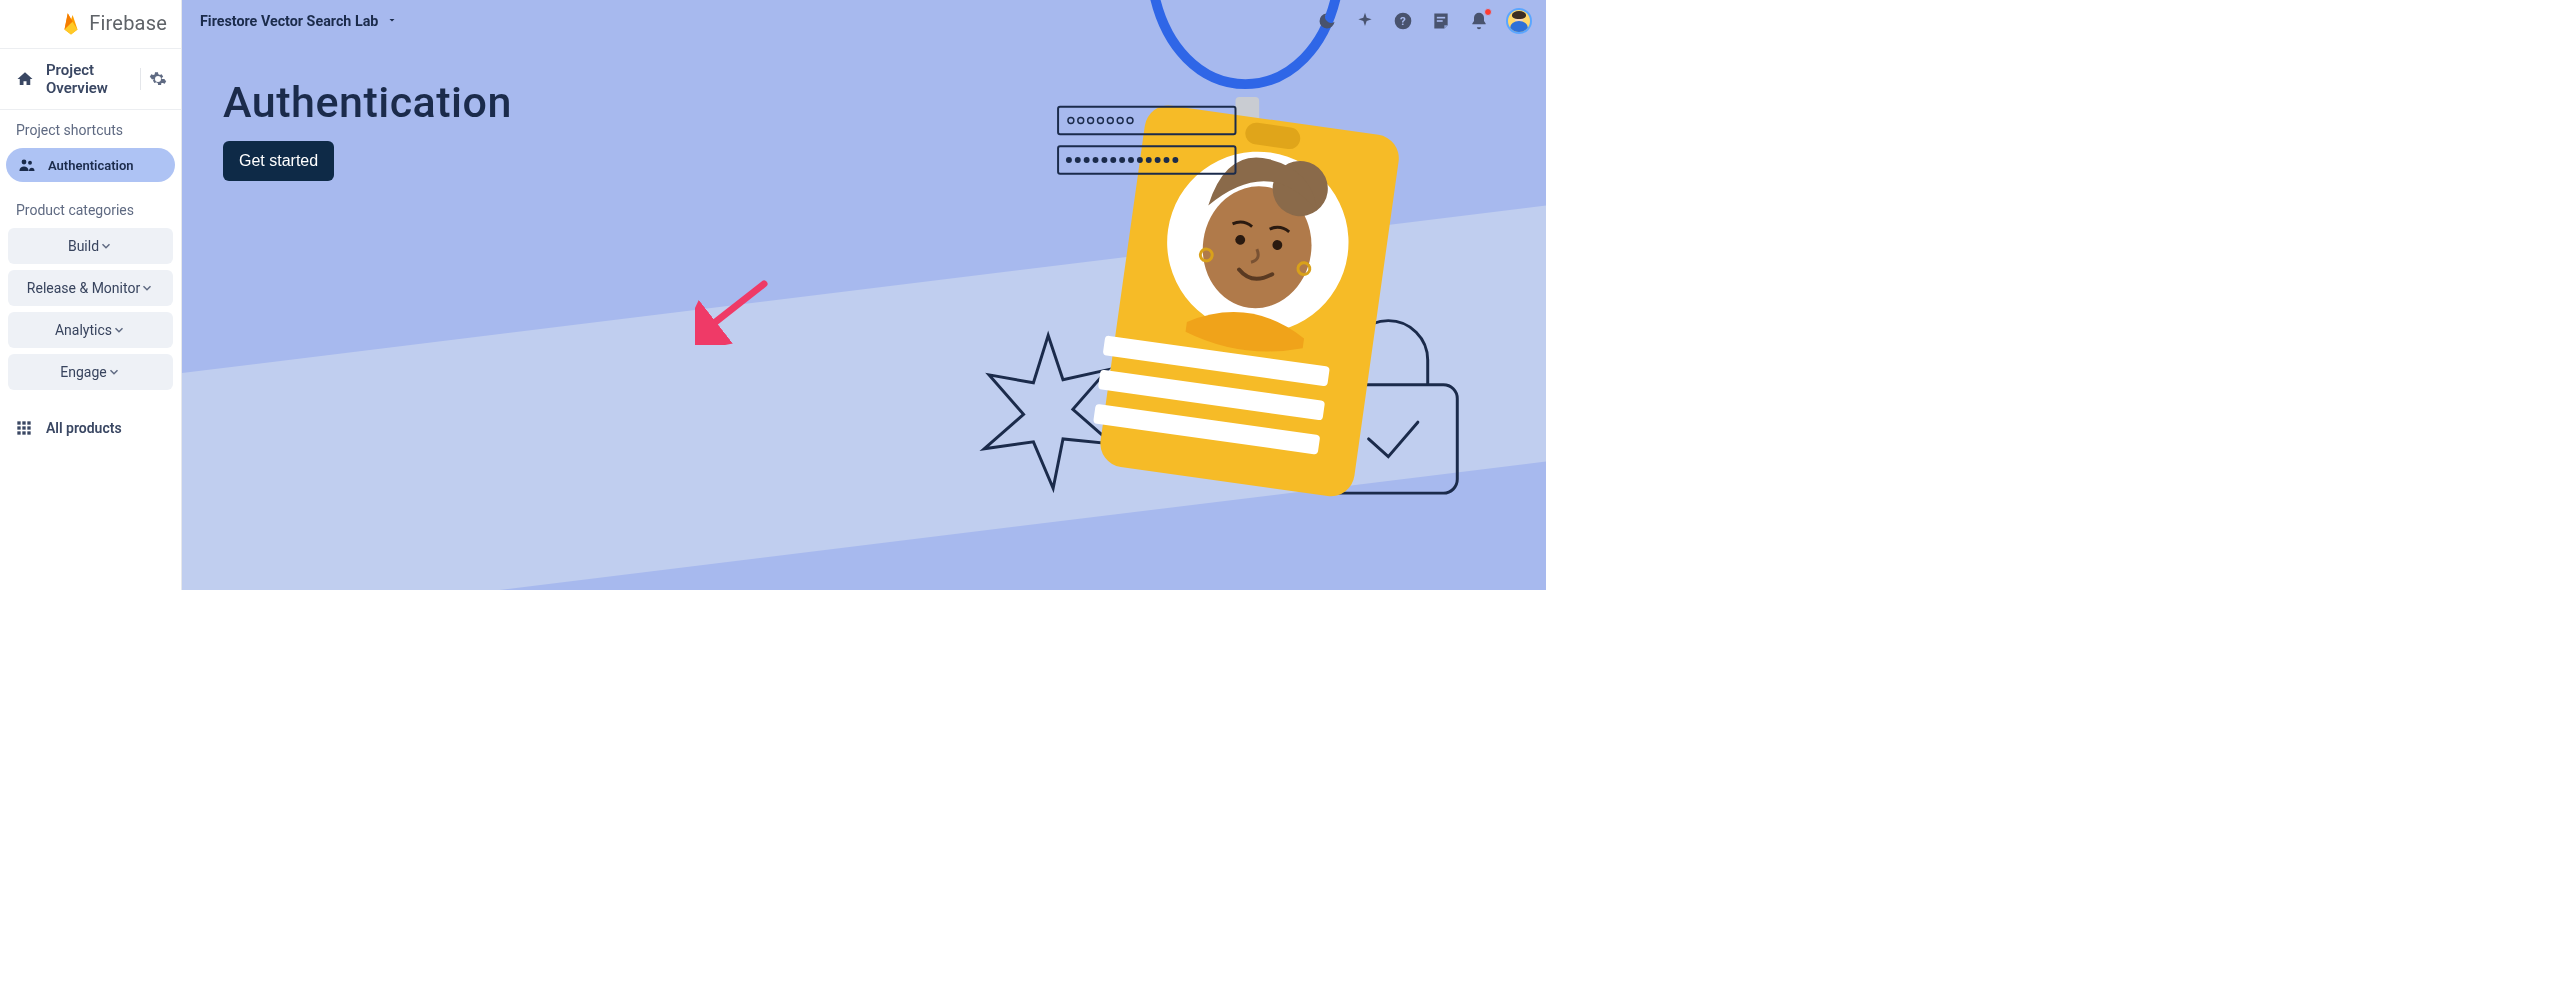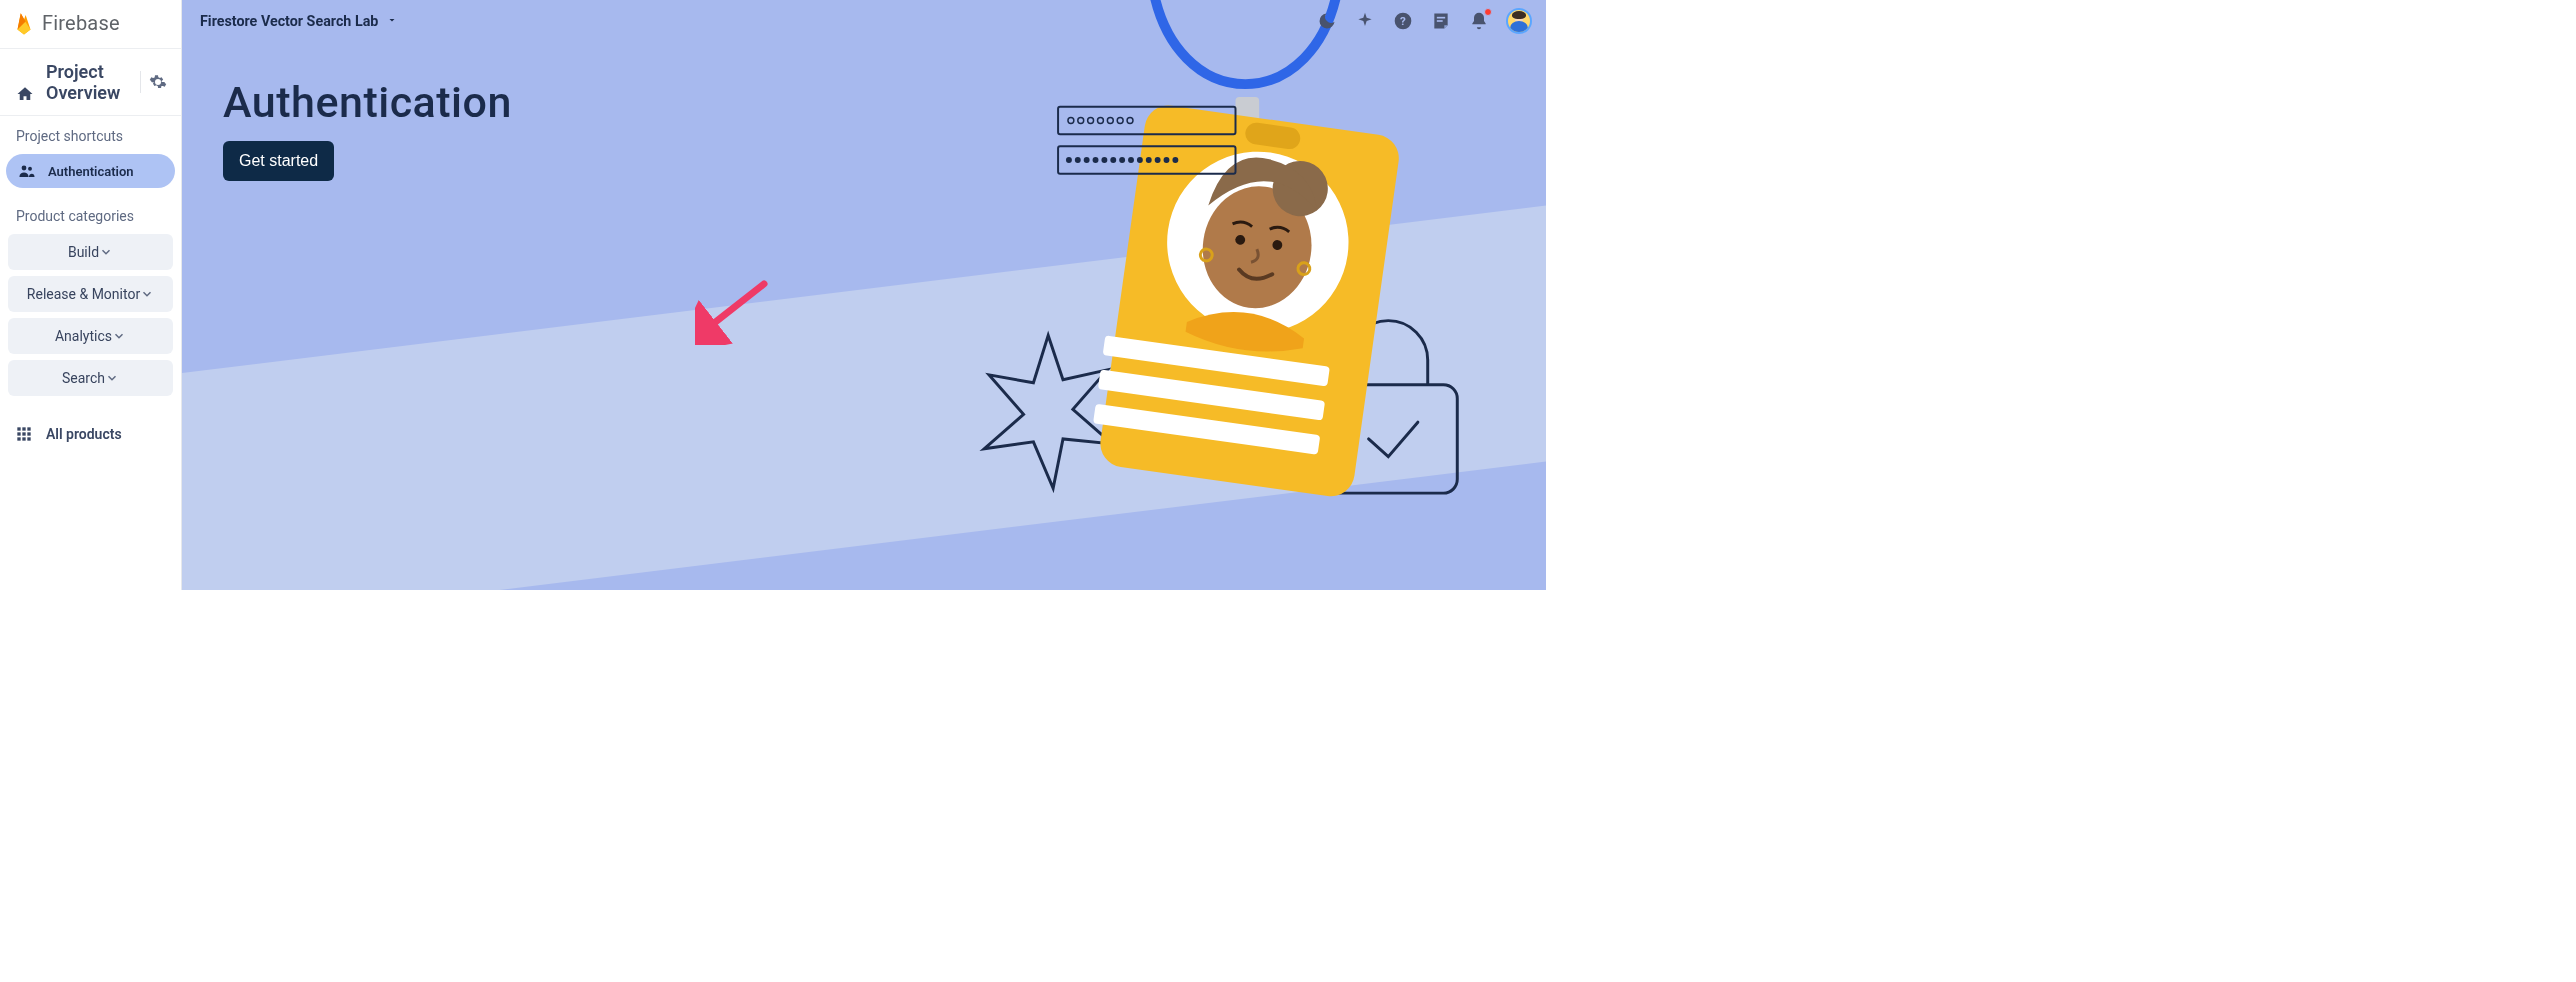--- a/index.html
+++ b/index.html
@@ -23,43 +23,44 @@
     display: flex;
     flex-direction: column;
     font-size: 13px;
   }
   .fb-logo-row {
     display: flex;
     align-items: center;
     gap: 8px;
     padding: 10px 14px 12px 14px;
     border-bottom: 1px solid #eceef1;
+    justify-content: flex-end;
   }
   .fb-flame { width: 20px; height: 26px; }
   .fb-word {
     font-size: 20px;
     color: #5f6368;
     letter-spacing: 0.2px;
   }
 
   .overview-row {
     display: flex;
     align-items: center;
     padding: 0 6px;
     border-bottom: 1px solid #eceef1;
   }
   .overview-btn {
     flex: 1;
     display: flex;
-    align-items: flex-end;
+    align-items: center;
     gap: 12px;
     padding: 12px 10px;
     color: #3a4763;
     font-weight: 600;
-    font-size: 18px;
+    font-size: 15px;
     cursor: pointer;
   }
   .overview-divider {
     width: 1px; height: 22px; background:#e4e6ea;
   }
   .settings-btn {
     padding: 10px 8px;
     color: #5f6a82;
     cursor: pointer;
   }
@@ -313,21 +314,21 @@
     </div>
     <div class="cat-item">
       <span>Analytics</span>
       <span class="chev">
           <svg width="14" height="14" viewBox="0 0 24 24" fill="none" stroke="#5f6a82" stroke-width="2.5">
             <path d="M6 9l6 6 6-6"></path>
           </svg>
         </span>
     </div>
     <div class="cat-item">
-      <span>Search</span>
+      <span>Engage</span>
       <span class="chev">
           <svg width="14" height="14" viewBox="0 0 24 24" fill="none" stroke="#5f6a82" stroke-width="2.5">
             <path d="M6 9l6 6 6-6"></path>
           </svg>
         </span>
     </div>
   </div>
 
   <div class="all-products">
     <span class="ic">

